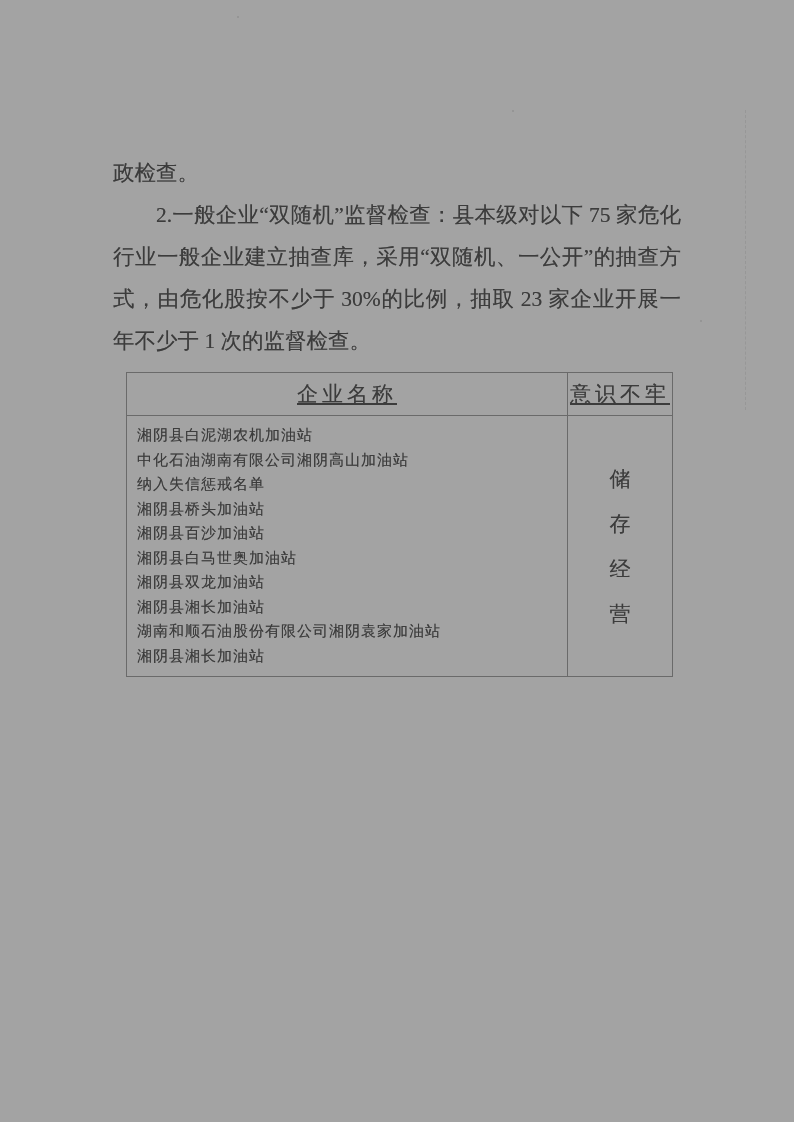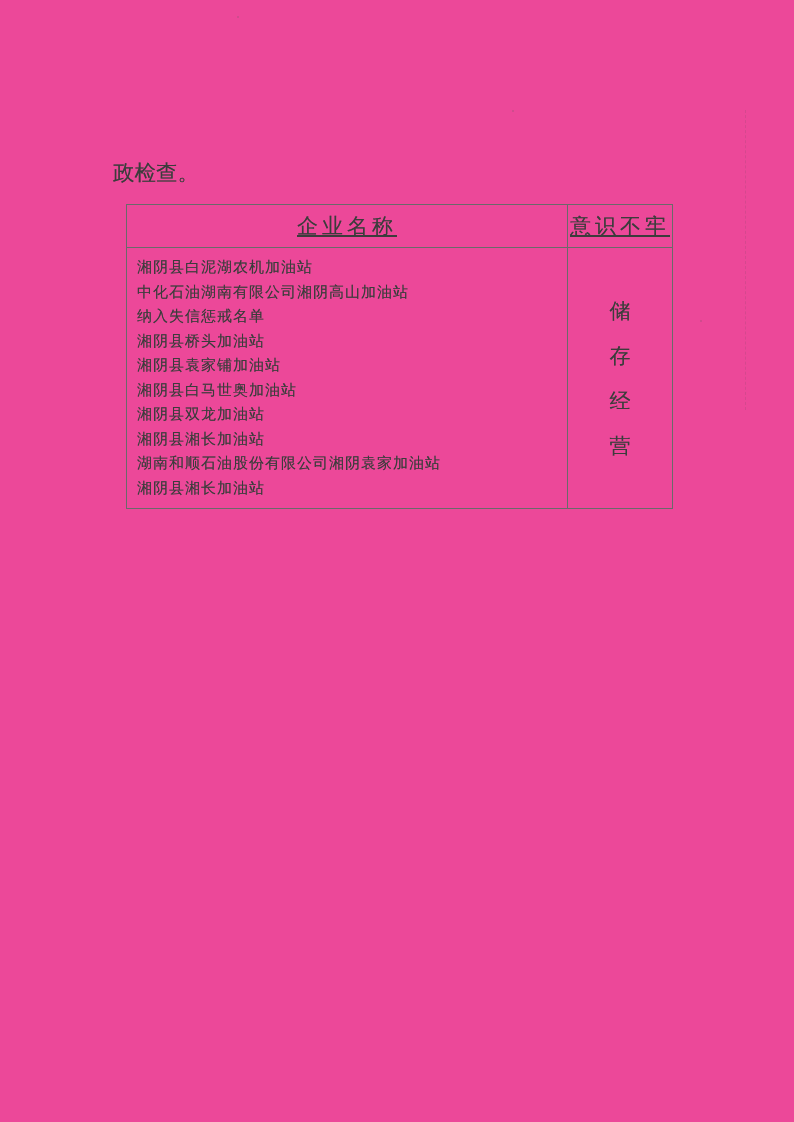--- a/index.html
+++ b/index.html
@@ -4,21 +4,21 @@
 <style>
   html, body {
     margin: 0;
     padding: 0;
     background: #ffffff;
   }
   .page {
     position: relative;
     width: 794px;
     height: 1122px;
-    background: #ec4899;
+    background: #a3a3a3;
     overflow: hidden;
     font-family: "Liberation Serif", "DejaVu Serif", serif;
     color: #3c3c3c;
   }
   .content {
     position: absolute;
     left: 113px;
     top: 152px;
     width: 568px;
   }
@@ -101,37 +101,38 @@
   <div class="scan-streak"></div>
   <div class="speck" style="left:237px; top:16px;"></div>
   <div class="speck" style="left:512px; top:110px;"></div>
   <div class="speck" style="left:700px; top:320px;"></div>
 
   <div class="content">
 
     <p class="cont-line">政检查。</p>
 
 
+    <p class="para">2.一般企业“双随机”监督检查：县本级对以下 75 家危化行业一般企业建立抽查库，采用“双随机、一公开”的抽查方式，由危化股按不少于 30%的比例，抽取 23 家企业开展一年不少于 1 次的监督检查。</p>
 
     <div class="table-wrap">
       <table class="enterprise">
         <thead>
           <tr>
             <th class="col-name">企业名称</th>
             <th class="col-type">意识不牢</th>
           </tr>
         </thead>
         <tbody>
           <tr>
             <td class="names-cell">
               <div class="company">湘阴县白泥湖农机加油站</div>
               <div class="company">中化石油湖南有限公司湘阴高山加油站</div>
               <div class="company">纳入失信惩戒名单</div>
               <div class="company">湘阴县桥头加油站</div>
-              <div class="company">湘阴县袁家铺加油站</div>
+              <div class="company">湘阴县百沙加油站</div>
               <div class="company">湘阴县白马世奥加油站</div>
               <div class="company">湘阴县双龙加油站</div>
               <div class="company">湘阴县湘长加油站</div>
               <div class="company">湖南和顺石油股份有限公司湘阴袁家加油站</div>
               <div class="company">湘阴县湘长加油站</div>
             </td>
             <td class="type-cell">
               <div class="type-stack">
                 <span>储</span>
                 <span>存</span>

